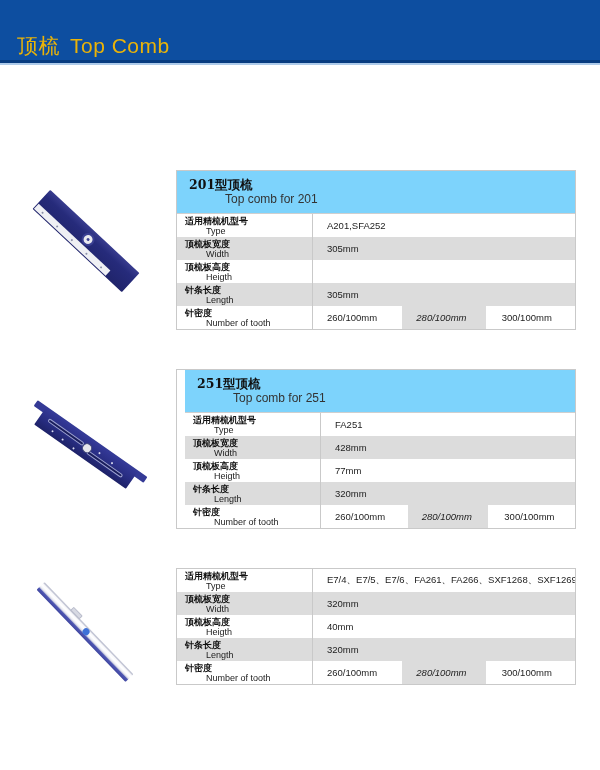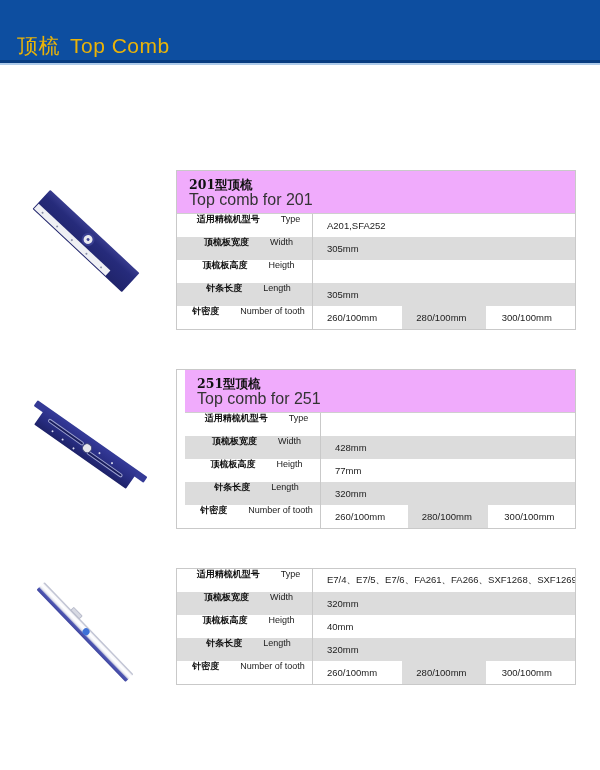--- a/index.html
+++ b/index.html
@@ -9,33 +9,33 @@
 
   
   .topbar { position:absolute; left:0; top:0; width:600px; height:65px; background:#0D4EA0; }
   .topbar-line-dark  { position:absolute; left:0; bottom:2px; width:100%; height:3px; background:#083C80; }
   .topbar-line-light { position:absolute; left:0; bottom:0;  width:100%; height:2px; background:#AECBEA; }
   .topbar-title { position:absolute; left:17px; top:32px; color:#eab308; font-size:21px; letter-spacing:0.5px; }
   .topbar-title .zh { margin-right:10px; }
 
   
   .spec-table { position:absolute; left:176px; width:400px; border:1px solid #C9C9C9; background:#ffffff; }
-  .t-header { height:43px; background:#f0abfc; padding:6px 0 0 12px; border-bottom:1px solid #CFCFCF; }
+  .t-header { height:43px; background:#7dd3fc; padding:6px 0 0 12px; border-bottom:1px solid #CFCFCF; }
   .t-title { font-family:"DejaVu Serif", serif; font-weight:bold; font-size:12.5px; color:#111111; line-height:15px; }
-  .t-subtitle { font-size:16px; color:#333333; line-height:13px; margin-top:1px; }
+  .t-subtitle { font-size:12px; color:#333333; line-height:13px; margin-top:1px;margin-left:36px; }
   .t-row { display:flex; height:23px; background:#ffffff; }
   .t-row.alt { background:#DCDCDC; }
   .t-label { width:136px; padding-left:8px; border-right:1px solid #C9C9C9;
-             display:flex; flex-direction:row; justify-content:center; }
+             display:flex; flex-direction:column; justify-content:center; }
   .t-label .zh { font-family:"DejaVu Serif", serif; font-weight:bold; font-size:9px; line-height:10px; color:#111111; white-space:nowrap; }
   .t-label .en { font-size:9px; line-height:10px; color:#222222; white-space:nowrap;margin-left:21px; }
   .t-value { flex:1; display:flex; align-items:center; padding-left:14px; font-size:9.5px; color:#222222; white-space:nowrap; overflow:hidden; }
   .t-cells { flex:1; display:flex;text-align:right; }
   .t-cell { width:33.33%; display:flex; align-items:center; padding-left:14px; font-size:9.5px; color:#222222; white-space:nowrap; }
-  .t-cell.mid { background:#DCDCDC; border-left:2px solid #ffffff; border-right:2px solid #ffffff; }
+  .t-cell.mid { background:#DCDCDC; border-left:2px solid #ffffff; border-right:2px solid #ffffff;font-style:italic; }
 
   
   .pimg { position:absolute; }
   .bar { position:absolute; left:50%; top:50%; }
 
   
   .comb1 { width:122px; height:26px; transform:translate(-50%,-50%) rotate(43deg);
            background:linear-gradient(180deg,#383C8E 0%,#262B7B 30%,#20246B 100%); border-radius:1px; }
   .comb1-strip { position:absolute; left:1px; bottom:1px; width:80%; height:7px; background:#EFF0F4;
                  display:flex; align-items:center; justify-content:space-between; padding:0 8px; }
@@ -155,20 +155,21 @@
   <section class="spec-table" style="top:369px;padding-left:8px;">
     <div class="t-header">
       <div class="t-title">251型顶梳</div>
       <div class="t-subtitle">Top comb for 251</div>
     </div>
     <div class="t-row">
       <div class="t-label">
         <div class="zh">适用精梳机型号</div>
         <div class="en">Type</div>
       </div>
+      <div class="t-value">FA251</div>
     </div>
     <div class="t-row alt">
       <div class="t-label">
         <div class="zh">顶梳板宽度</div>
         <div class="en">Width</div>
       </div>
       <div class="t-value">428mm</div>
     </div>
     <div class="t-row">
       <div class="t-label">

